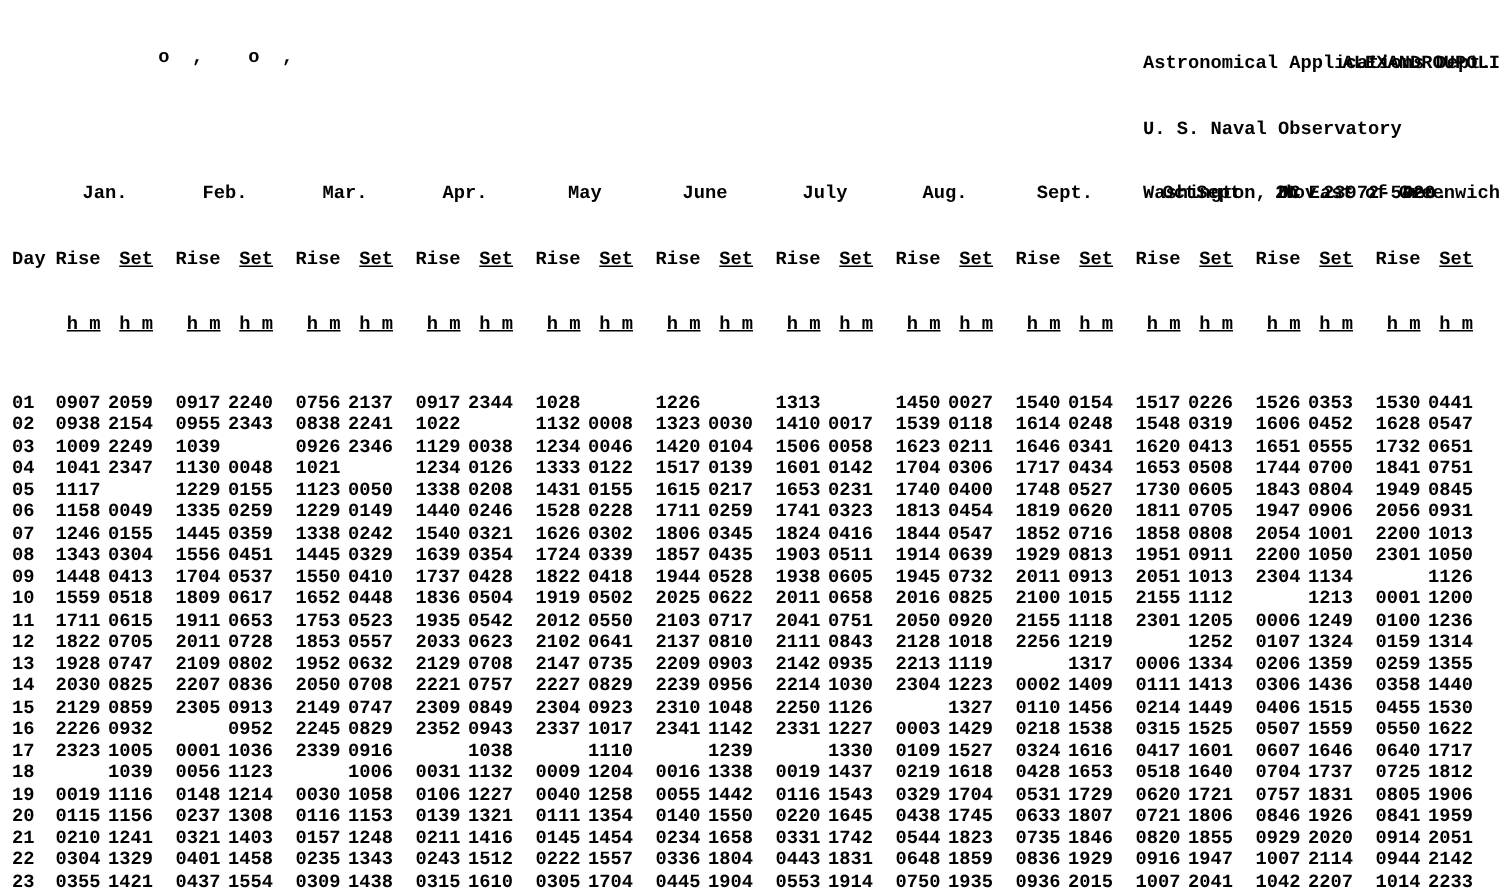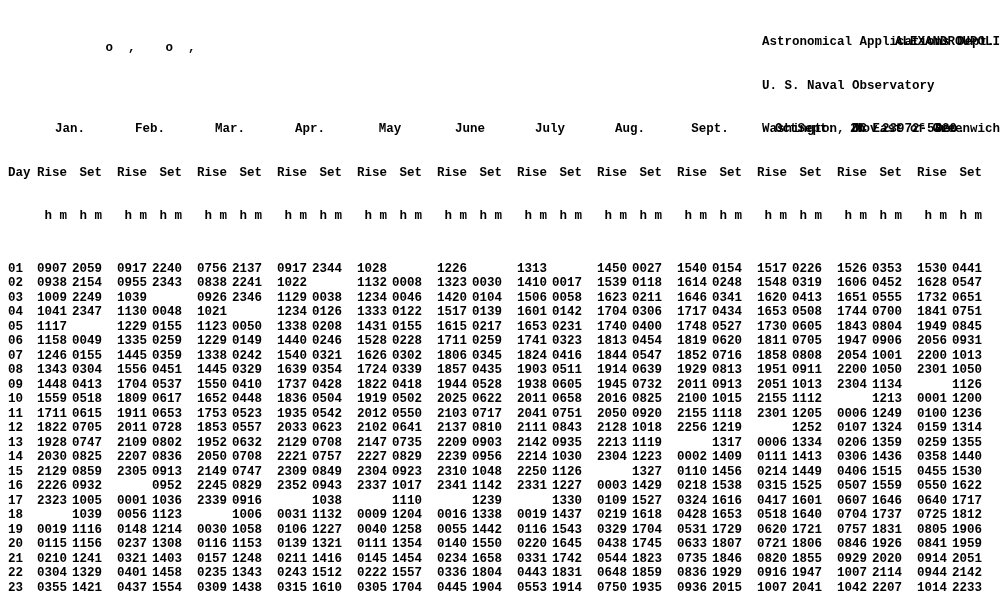--- a/index.html
+++ b/index.html
@@ -2,31 +2,31 @@
 <html><head>
 <meta charset="utf-8">
 <style>
   html,body{margin:0;padding:0;}
   body{
     width:1000px;height:593px;background:#ffffff;overflow:hidden;position:relative;
     font-family:"Liberation Mono","DejaVu Sans Mono",monospace;
     font-size:12.5px;line-height:14.5px;font-weight:700;color:#000;
   }
   .abs{position:absolute;white-space:pre;}
-  #hdr-left{left:8px;top:12px;}
+  #hdr-left{left:8px;top:2px;}
   #hdr-center{left:0;top:6px;width:1000px;text-align:right;}
   #hdr-right{left:762px;top:6px;}
   .spacer-line{height:14.5px;}
   #moon-table{left:8px;top:93px;}
   .trow{display:flex;height:14.5px;white-space:pre;justify-content:flex-end;}
   .day{width:29px;flex:none;white-space:pre;}
   .mg{display:flex;width:80px;flex:none;}
   .r{width:35px;flex:none;white-space:pre;}
   .s{width:45px;flex:none;white-space:pre;}
-  .pad1{padding-left:7.5px;box-sizing:border-box;}
+  .pad1{padding-left:7.5px;box-sizing:border-box;text-decoration:underline;}
   .mname{width:80px;flex:none;text-align:center;position:relative;left:-7px;}
   #tbody{margin-top:9px;}
 </style>
 </head>
 <body>
 
 <div class="abs" id="hdr-left">
   <div>             o  ,    o  ,</div>
 </div>
 

